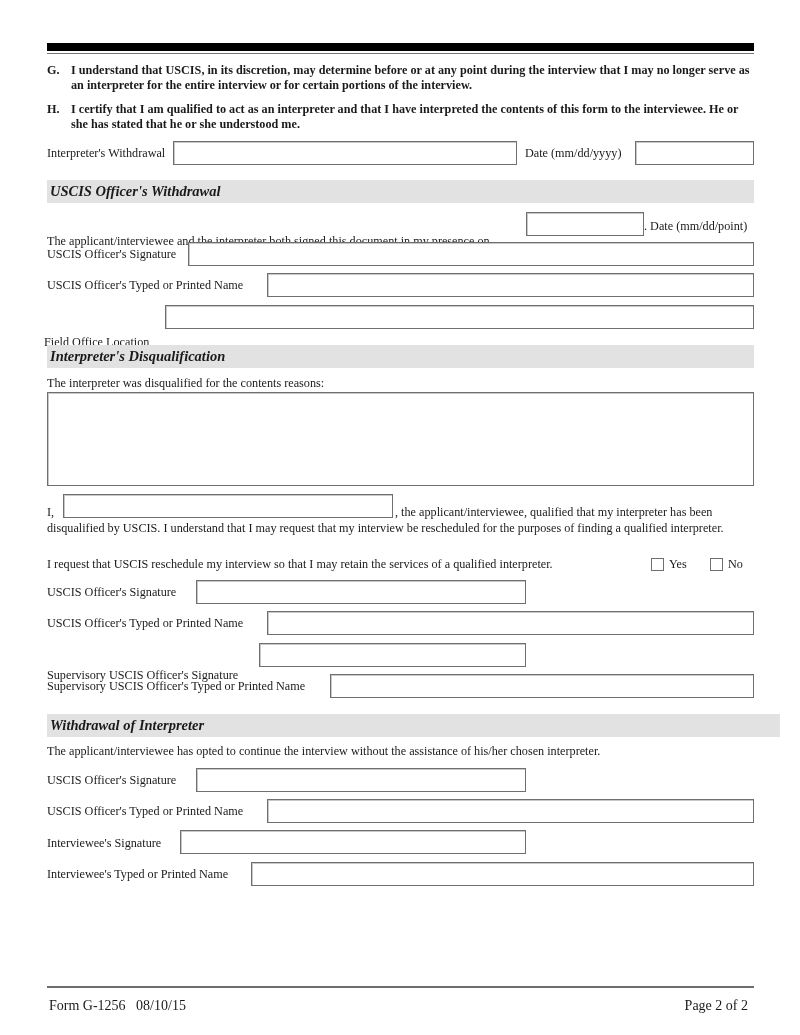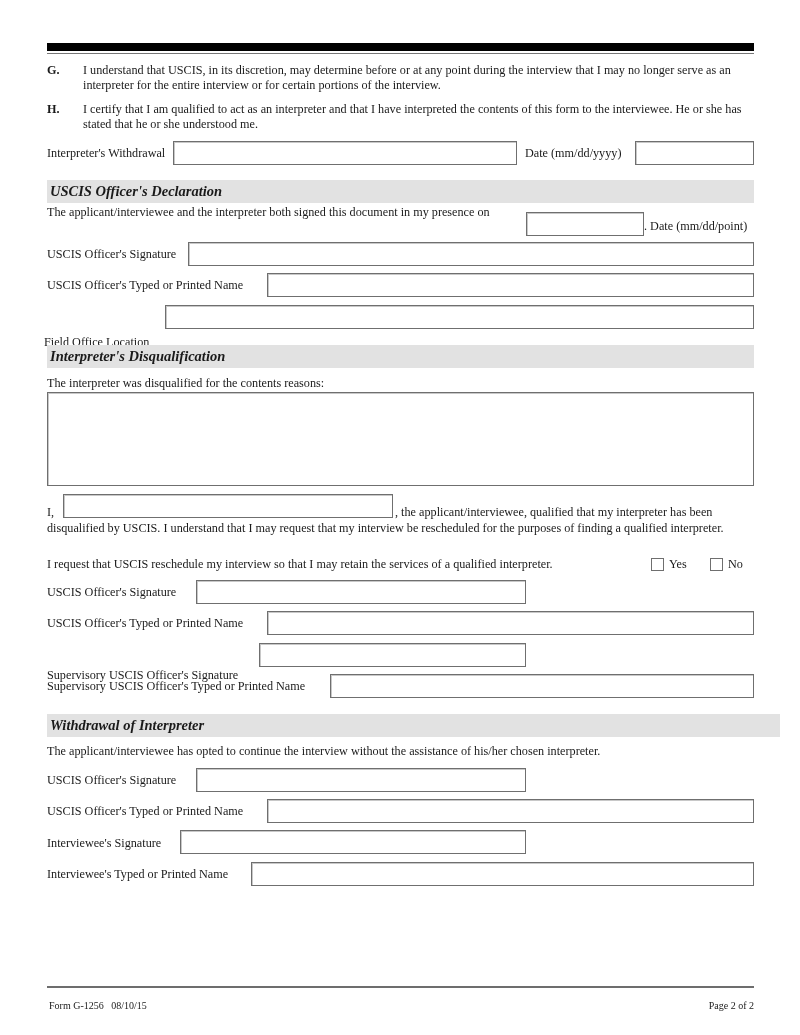--- a/index.html
+++ b/index.html
@@ -6,39 +6,39 @@
   body {
     width: 800px; height: 1035px; position: relative; overflow: hidden;
     font-family: "Liberation Serif", "DejaVu Serif", serif;
     color: #1a1a1a; font-size: 12.2px;
   }
   .abs { position: absolute; }
   .top-rule { left: 47px; top: 43px; width: 707px; height: 8px; background: #000; }
   .top-rule-thin { left: 47px; top: 53px; width: 707px; height: 1px; background: #777; }
   .item { left: 47px; width: 710px; line-height: 15px; }
   .item .letter { position: absolute; left: 0; top: 0; font-weight: bold; }
-  .item .txt { margin-left: 36px; display: block; }
+  .item .txt { margin-left: 24px; display: block; font-weight: bold; }
   .label { white-space: nowrap; line-height: 15px; }
   .field {
     border: 1px solid #6f6f6f; background: #fff; box-sizing: border-box;
     box-shadow: inset 1px 1px 0 #c8c8c8;
   }
   .section-bar {
     left: 47px; width: 707px; height: 23px; background: #e2e2e2;
   }
   .section-bar span {
     position: absolute; left: 3px; top: 3px;
     font-weight: bold; font-style: italic; font-size: 14.5px;
   }
   .checkbox {
     width: 13px; height: 13px; border: 1px solid #6f6f6f; box-sizing: border-box; background:#fff;
   }
   .para { left: 47px; width: 710px; line-height: 16px; }
   .footer-rule { left: 47px; top: 986px; width: 707px; height: 2px; background: #6d6d6d; }
-  .footer { font-size: 10px; }
+  .footer { font-size: 14px; }
 </style>
 </head>
 <body>
 
 <div class="abs top-rule"></div>
 <div class="abs top-rule-thin"></div>
 
 <div class="abs item" style="top:63px;">
   <span class="letter">G.</span>
   <span class="txt">I understand that USCIS, in its discretion, may determine before or at any point during the interview that I may no longer serve as an interpreter for the entire interview or for certain portions of the interview.</span>
@@ -47,23 +47,23 @@
   <span class="letter">H.</span>
   <span class="txt">I certify that I am qualified to act as an interpreter and that I have interpreted the contents of this form to the interviewee.  He or she has stated that he or she understood me.</span>
 </div>
 
 <span class="abs label" style="left:47px; top:146px;">Interpreter's Withdrawal</span>
 <div class="abs field" style="left:173px; top:141px; width:344px; height:24px;"></div>
 <span class="abs label" style="left:525px; top:146px;">Date (mm/dd/yyyy)</span>
 <div class="abs field" style="left:635px; top:141px; width:119px; height:24px;"></div>
 
 <div class="abs section-bar" style="top:180px;">
-  <span>USCIS Officer's Declaration</span>
+  <span>USCIS Officer's Withdrawal</span>
 </div>
-<span class="abs label" style="left:47px; top:205px;text-align:right;">The applicant/interviewee and the interpreter both signed this document in my presence on</span>
+<span class="abs label" style="left:47px; top:234px;text-align:right;">The applicant/interviewee and the interpreter both signed this document in my presence on</span>
 <div class="abs field" style="left:526px; top:212px; width:118px; height:24px;"></div>
 <span class="abs label" style="left:644px; top:219px;">. Date (mm/dd/point)</span>
 
 <span class="abs label" style="left:47px; top:247px;">USCIS Officer's Signature</span>
 <div class="abs field" style="left:188px; top:242px; width:566px; height:24px;"></div>
 
 <span class="abs label" style="left:47px; top:278px;">USCIS Officer's Typed or Printed Name</span>
 <div class="abs field" style="left:267px; top:273px; width:487px; height:24px;"></div>
 
 <span class="abs label" style="left:44px; top:310px;margin-top:25px;">Field Office Location</span>
@@ -110,13 +110,13 @@
 <div class="abs field" style="left:267px; top:799px; width:487px; height:24px;"></div>
 
 <span class="abs label" style="left:47px; top:836px;">Interviewee's Signature</span>
 <div class="abs field" style="left:180px; top:830px; width:346px; height:24px;"></div>
 
 <span class="abs label" style="left:47px; top:867px;">Interviewee's Typed or Printed Name</span>
 <div class="abs field" style="left:251px; top:862px; width:503px; height:24px;"></div>
 
 <div class="abs footer-rule"></div>
 <span class="abs label footer" style="left:49px; top:998px; white-space:pre;">Form G-1256   08/10/15</span>
-<span class="abs label footer" style="right:46px; top:998px;">Page 2 of 2</span>
+<span class="abs label footer" style="right:52px; top:998px;">Page 2 of 2</span>
 
 </body></html>

